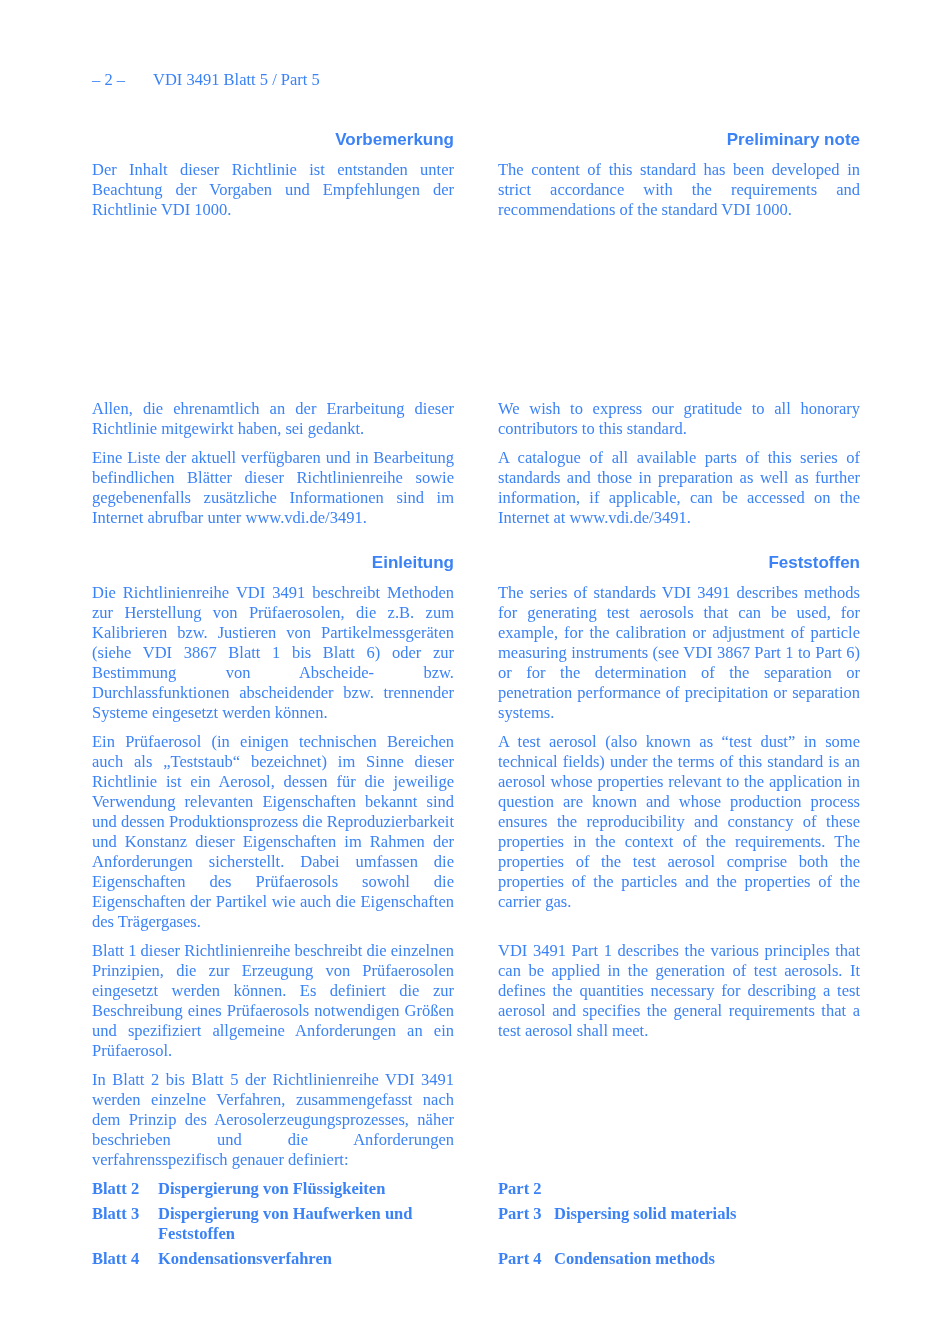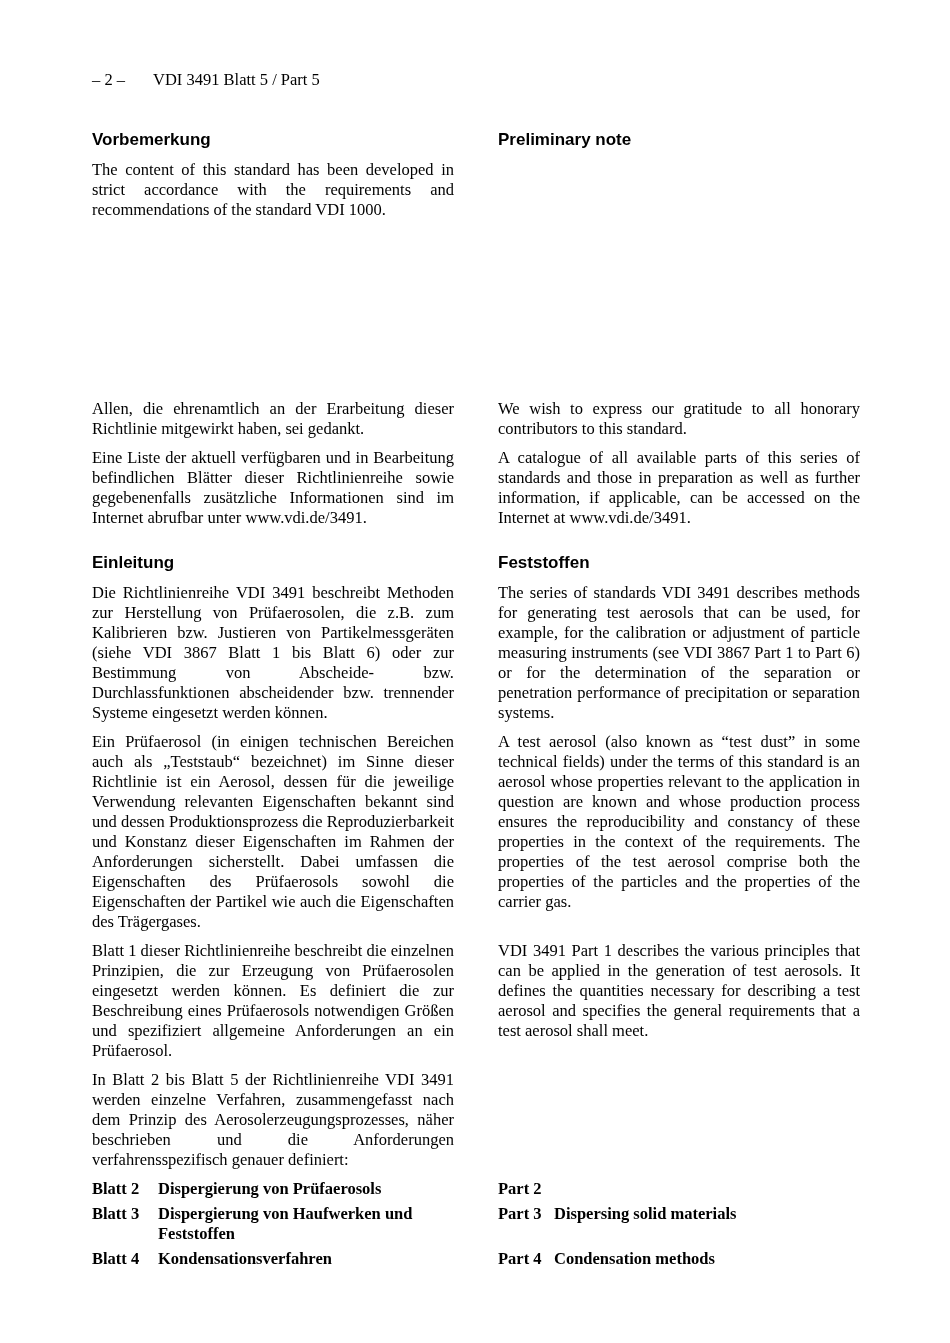--- a/index.html
+++ b/index.html
@@ -7,21 +7,21 @@
 
   html, body {
     background: #ffffff;
   }
 
   .page {
     position: relative;
     width: 950px;
     height: 1343px;
     background: #ffffff;
-    color: #000000;
+    color: #3b82f6;
     font-family: "Liberation Serif", "DejaVu Serif", serif;
     font-size: 16.5px;
     line-height: 20px;
     padding: 70px 90px 30px 92px;
     overflow: hidden;
   }
 
   .page-header {
     margin-bottom: 40px;
     white-space: nowrap;
@@ -37,20 +37,21 @@
     column-gap: 44px;
     align-items: start;
   }
 
   .heading {
     font-family: "Liberation Sans", "DejaVu Sans", sans-serif;
     font-size: 17px;
     font-weight: bold;
     line-height: 20px;
     margin-bottom: 10px;
+    text-align: right;
   }
 
   .heading-row--spaced .heading {
     margin-top: 16px;
   }
 
   .para {
     text-align: justify;
     margin-bottom: 9px;
     hyphens: auto;
@@ -91,20 +92,21 @@
   <header class="page-header">
     <span class="page-number">– 2 –</span><span class="doc-title">VDI 3491 Blatt 5 / Part 5</span>
   </header>
 
   <div class="row">
     <h2 class="heading" lang="de">Vorbemerkung</h2>
     <h2 class="heading" lang="en">Preliminary note</h2>
   </div>
 
   <div class="row">
+    <p class="para" lang="de">Der Inhalt dieser Richtlinie ist entstanden unter Beachtung der Vorgaben und Empfehlungen der Richtlinie VDI 1000.</p>
     <p class="para" lang="en">The content of this standard has been developed in strict accordance with the requirements and recommendations of the standard VDI 1000.</p>
   </div>
 
   <div class="section-spacer"></div>
 
   <div class="row">
     <p class="para" lang="de">Allen, die ehrenamtlich an der Erarbeitung dieser Richtlinie mitgewirkt haben, sei gedankt.</p>
     <p class="para" lang="en">We wish to express our gratitude to all honorary contributors to this standard.</p>
   </div>
 
@@ -133,21 +135,21 @@
     <p class="para" lang="en">VDI 3491 Part 1 describes the various principles that can be applied in the generation of test aerosols. It defines the quantities necessary for describing a test aerosol and specifies the general requirements that a test aerosol shall meet.</p>
   </div>
 
   <div class="row">
     <p class="para" lang="de">In Blatt 2 bis Blatt 5 der Richtlinienreihe VDI 3491 werden einzelne Verfahren, zusammengefasst nach dem Prinzip des Aerosolerzeugungsprozesses, näher beschrieben und die Anforderungen verfahrensspezifisch genauer definiert:</p>
   </div>
 
   <div class="row list-row">
     <div class="list-item list-item--de" lang="de">
       <span class="list-label">Blatt 2</span>
-      <span class="list-text">Dispergierung von Prüfaerosols</span>
+      <span class="list-text">Dispergierung von Flüssigkeiten</span>
     </div>
     <div class="list-item list-item--en" lang="en">
       <span class="list-label">Part 2</span>
     </div>
   </div>
 
   <div class="row list-row">
     <div class="list-item list-item--de" lang="de">
       <span class="list-label">Blatt 3</span>
       <span class="list-text">Dispergierung von Haufwerken und Feststoffen</span>

